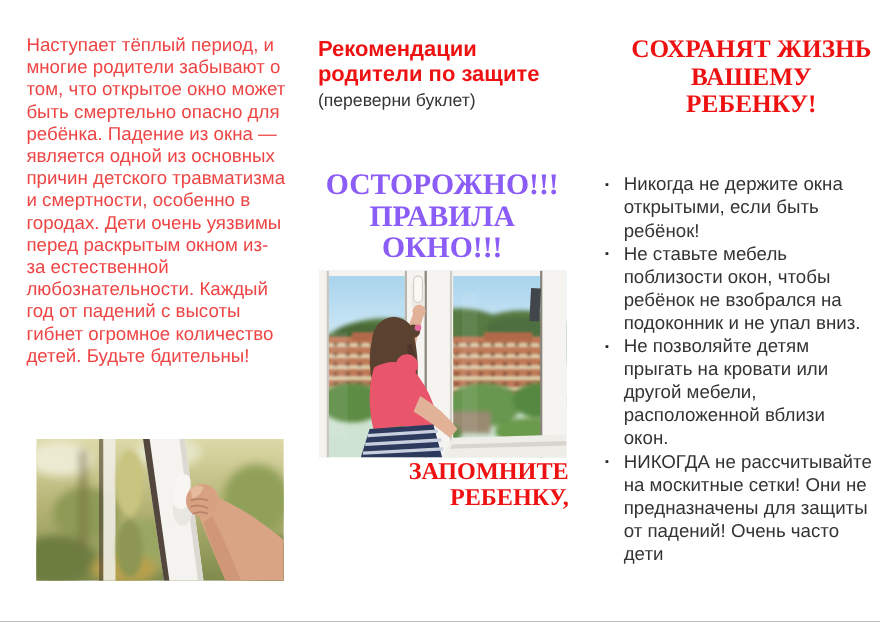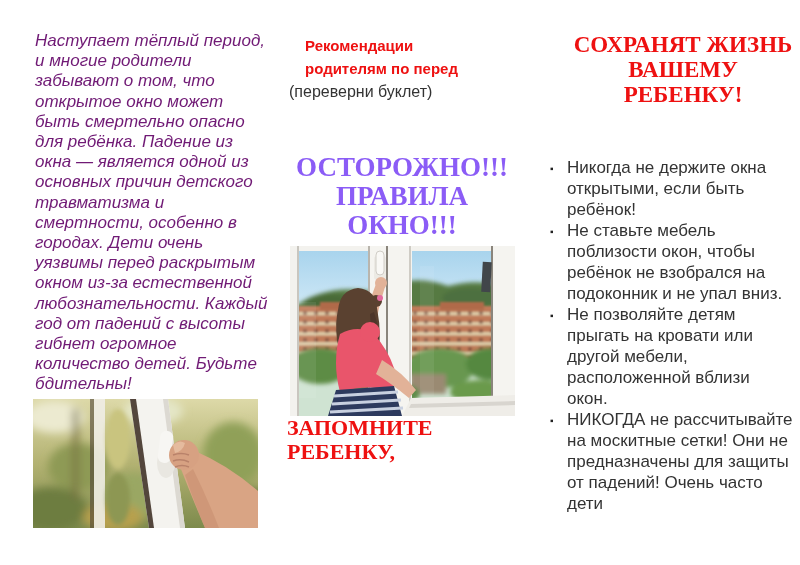--- a/index.html
+++ b/index.html
@@ -2,38 +2,38 @@
 <html lang="ru"><head>
 <meta charset="utf-8">
 <style>
   html,body{margin:0;padding:0;background:#888;}
   .page{
     position:relative;width:800px;height:565px;background:#ffffff;
     overflow:hidden;font-family:"Liberation Sans","DejaVu Sans",sans-serif;
   }
   
   .left-paragraph{
-    position:absolute;left:35px;top:31px;width:237px;
-    font-size:17px;line-height:20.2px;color:#701a75;font-style:italic;
+    position:absolute;left:24px;top:31px;width:237px;
+    font-size:17px;line-height:20.2px;color:#ef4444;
   }
   .photo-left{position:absolute;left:33px;top:399px;width:225px;height:129px;}
   
   .mid-reco{position:absolute;left:289px;top:34px;width:240px;}
   .mid-reco .reco-line{
-    font-size:15px;line-height:23px;font-weight:bold;color:#ee1111;margin-left:16px;
+    font-size:20px;line-height:23px;font-weight:bold;color:#ee1111;
   }
   .mid-reco .reco-note{font-size:16px;line-height:23px;color:#333333;font-weight:normal;}
   .warning-heading{
     position:absolute;left:287px;top:153px;width:230px;text-align:center;
     font-family:"Liberation Serif","DejaVu Serif",serif;font-weight:bold;
     color:#8b5cf6;font-size:27px;line-height:29px;
   }
   .photo-mid{position:absolute;left:290px;top:246px;width:225px;height:170px;}
   .remember-heading{
-    position:absolute;left:287px;top:416px;width:230px;text-align:left;
+    position:absolute;left:287px;top:416px;width:230px;text-align:right;
     font-family:"Liberation Serif","DejaVu Serif",serif;font-weight:bold;
     color:#ee1111;font-size:22px;line-height:23.5px;
   }
   
   .right-title{
     position:absolute;left:556px;top:32px;width:254px;text-align:center;
     font-family:"Liberation Serif","DejaVu Serif",serif;font-weight:bold;
     color:#ee1111;font-size:23px;line-height:25px;
   }
   .bullet-list{position:absolute;left:550px;top:157px;width:245px;}
@@ -95,21 +95,21 @@
       <path d="M225,92 L225,129 L172,129 Q158,96 148,70 Q150,56 162,52 Q195,66 225,92 Z" fill="#d9a484"></path>
       <path d="M172,129 Q160,100 152,76 L160,70 Q174,98 186,129 Z" fill="#c89070" opacity="0.6"></path>
       <circle cx="151" cy="56" r="15" fill="#d7a182"></circle>
       <path d="M140,46 Q146,40 152,44 Q150,52 142,54 Z" fill="#e5bb9e"></path>
       <path d="M140,56 q8,-3 16,0 M140,62 q8,-3 16,1 M142,68 q7,-3 14,0" stroke="#b9826a" stroke-width="1.5" fill="none"></path>
     </svg>
   </div>
 
   <div class="mid-reco">
     <div class="reco-line">Рекомендации</div>
-    <div class="reco-line">родителям по перед</div>
+    <div class="reco-line">родители по защите</div>
     <div class="reco-note">(переверни буклет)</div>
   </div>
 
   <div class="warning-heading">
     <div>ОСТОРОЖНО!!!</div>
     <div>ПРАВИЛА</div>
     <div>ОКНО!!!</div>
   </div>
 
   <div class="photo-mid">

